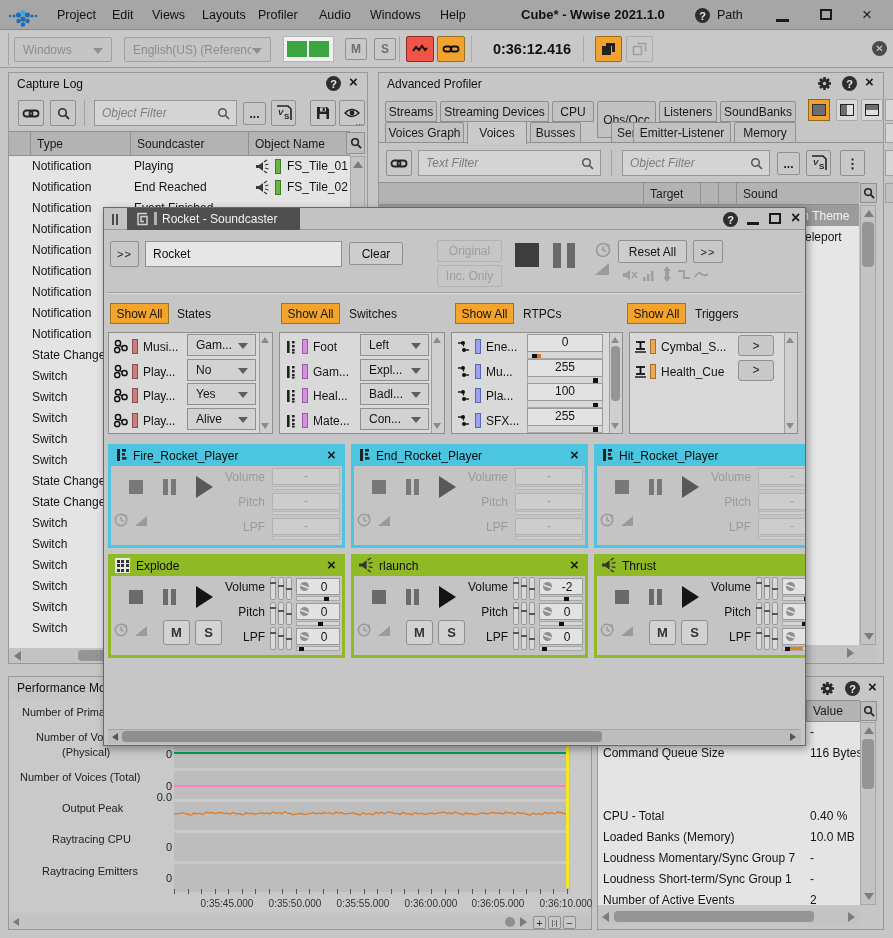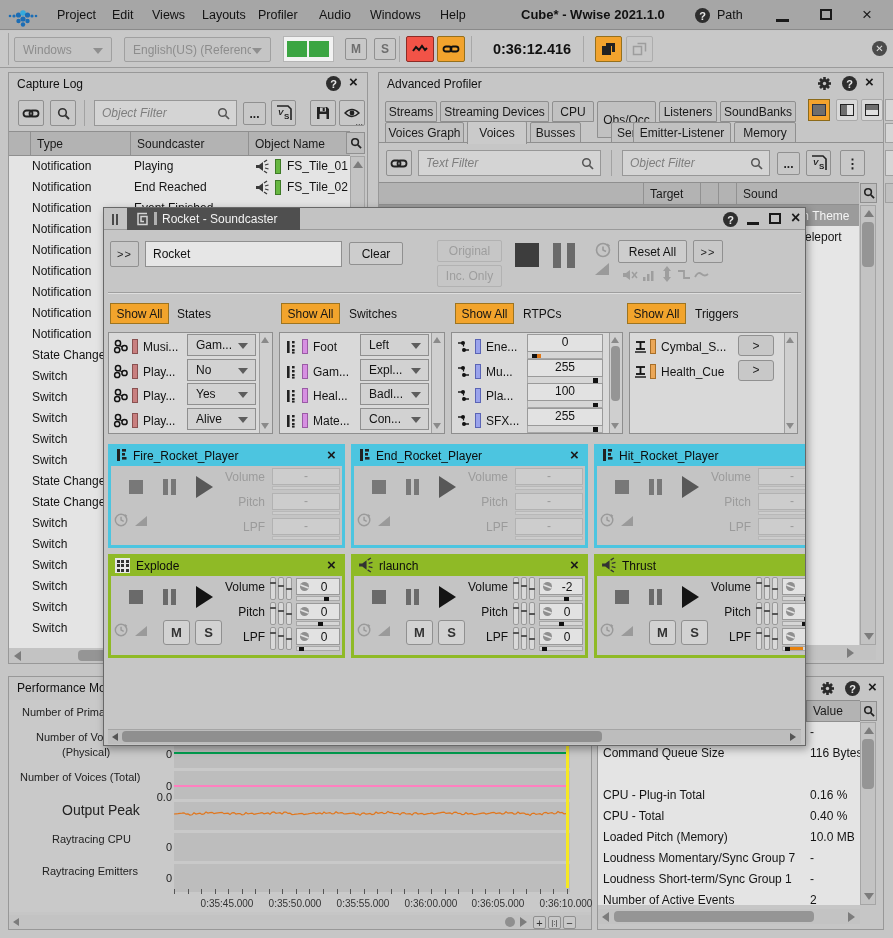--- a/index.html
+++ b/index.html
@@ -384,21 +384,21 @@
 <div class="ab" style="left:885px;top:183px;width:8px;height:20px;background:#c0c0c0;border:1px solid #a0a0a0;border-right:none"></div>
 
 <div class="panel" style="left:8px;top:676px;width:584px;height:254px"></div>
 <div class="ttl" style="left:17px;top:681px">Performance Monitor</div>
 <div class="ab" style="left:9px;top:700px;width:582px;height:212px;background:#c9c9c9"></div>
 <div id="perf">
     <div class="ab" style="left:22px;top:706px;font-size:11px;color:#222;white-space:nowrap">Number of Primary Rays</div>
     <div class="ab" style="left:36px;top:731px;font-size:11px;color:#222;white-space:nowrap">Number of Voices</div>
     <div class="ab" style="left:62px;top:746px;font-size:11px;color:#222;white-space:nowrap">(Physical)</div>
     <div class="ab" style="left:20px;top:771px;font-size:11px;color:#222;white-space:nowrap">Number of Voices (Total)</div>
-    <div class="ab" style="left:62px;top:802px;font-size:14px;color:#222;white-space:nowrap">Output Peak</div>
+    <div class="ab" style="left:62px;top:802px;font-size:11px;color:#222;white-space:nowrap">Output Peak</div>
     <div class="ab" style="left:52px;top:833px;font-size:11px;color:#222;white-space:nowrap">Raytracing CPU</div>
     <div class="ab" style="left:42px;top:865px;font-size:11px;color:#222;white-space:nowrap">Raytracing Emitters</div>
     <div class="ab" style="left:140px;top:748px;width:32px;font-size:11px;color:#222;text-align:right">0</div>
     <div class="ab" style="left:140px;top:780px;width:32px;font-size:11px;color:#222;text-align:right">0</div>
     <div class="ab" style="left:140px;top:791px;width:32px;font-size:11px;color:#222;text-align:right">0.0</div>
     <div class="ab" style="left:140px;top:841px;width:32px;font-size:11px;color:#222;text-align:right">0</div>
     <div class="ab" style="left:140px;top:872px;width:32px;font-size:11px;color:#222;text-align:right">0</div>
     <div class="ab" style="left:174px;top:709px;width:396px;height:28px;background:#bdbdbd"></div>
     <div class="ab" style="left:174px;top:740px;width:396px;height:28px;background:#bdbdbd"></div>
     <div class="ab" style="left:174px;top:771px;width:396px;height:28px;background:#bdbdbd"></div>
@@ -482,30 +482,26 @@
   </div>
 <div class="ab" style="left:598px;top:722px;width:262px;height:183px;background:#e4e4e4" id="brrows">
     <div class="ab" style="left:0;top:0px;width:262px;height:21px">
       <span class="cell" style="left:5px;top:3px"></span>
       <span class="cell" style="left:212px;top:3px">-</span>
     </div>
     <div class="ab" style="left:0;top:21px;width:262px;height:21px">
       <span class="cell" style="left:5px;top:3px">Command Queue Size</span>
       <span class="cell" style="left:212px;top:3px">116 Bytes</span>
     </div>
-    <div class="ab" style="left:0;top:63px;width:262px;height:21px">
-      <span class="cell" style="left:5px;top:3px">CPU - Plug-in Total</span>
-      <span class="cell" style="left:212px;top:3px">0.16 %</span>
-    </div>
     <div class="ab" style="left:0;top:84px;width:262px;height:21px">
       <span class="cell" style="left:5px;top:3px">CPU - Total</span>
       <span class="cell" style="left:212px;top:3px">0.40 %</span>
     </div>
     <div class="ab" style="left:0;top:105px;width:262px;height:21px">
-      <span class="cell" style="left:5px;top:3px">Loaded Pitch (Memory)</span>
+      <span class="cell" style="left:5px;top:3px">Loaded Banks (Memory)</span>
       <span class="cell" style="left:212px;top:3px">10.0 MB</span>
     </div>
     <div class="ab" style="left:0;top:126px;width:262px;height:21px">
       <span class="cell" style="left:5px;top:3px">Loudness Momentary/Sync Group 7</span>
       <span class="cell" style="left:212px;top:3px">-</span>
     </div>
     <div class="ab" style="left:0;top:147px;width:262px;height:21px">
       <span class="cell" style="left:5px;top:3px">Loudness Short-term/Sync Group 1</span>
       <span class="cell" style="left:212px;top:3px">-</span>
     </div>

